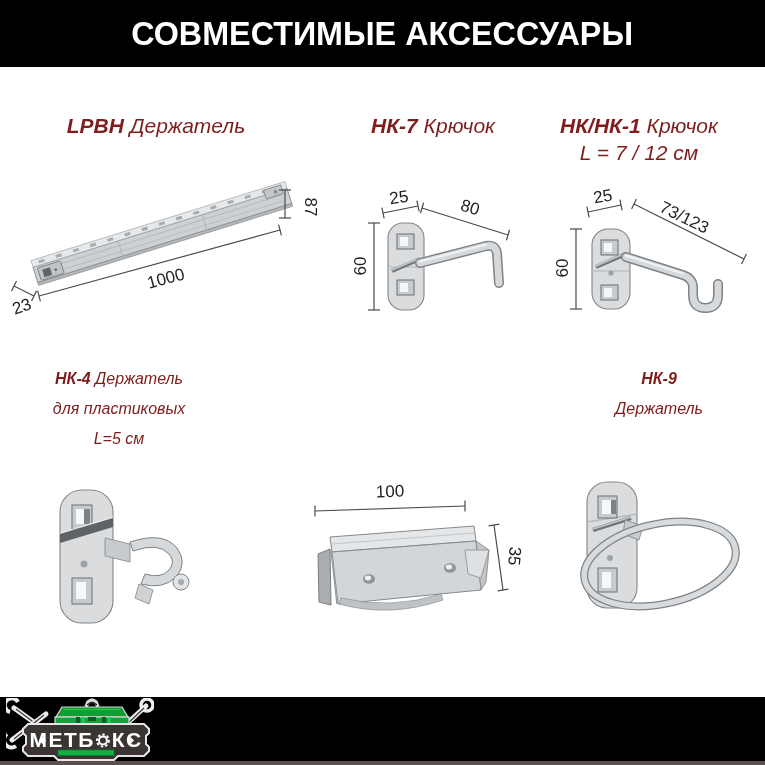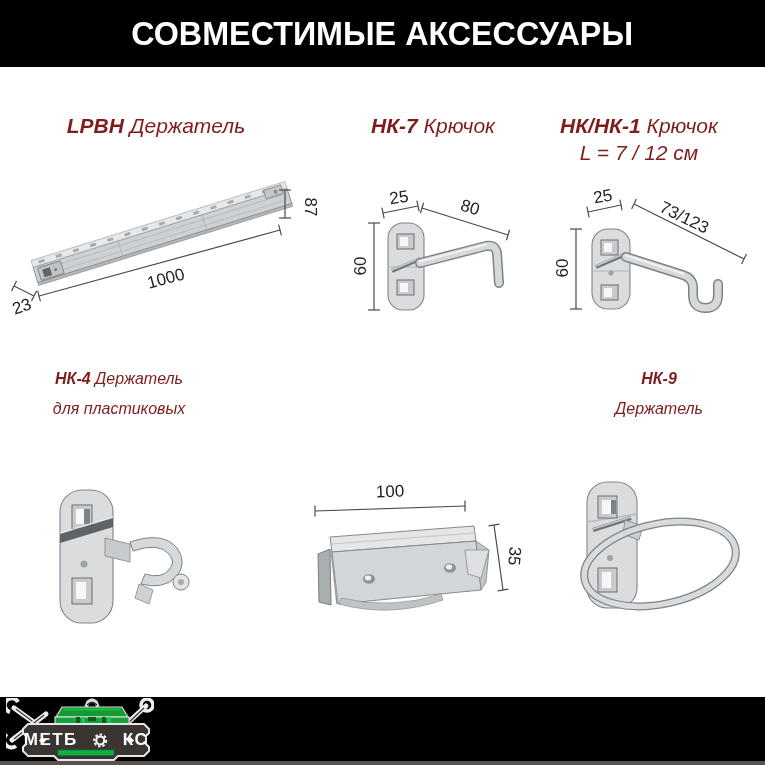--- a/index.html
+++ b/index.html
@@ -40,20 +40,21 @@
   </div>
 
   <div class="p-title t1" style="left:539px;top:112px;width:200px">
     <div><b>НК/НК-1</b> <span>Крючок</span></div>
     <div>L = 7 / 12 см</div>
   </div>
 
   <div class="p-title t2" style="left:0px;top:364px;width:238px">
     <div><b>НК-4</b> <span>Держатель</span></div>
     <div>для пластиковых</div>
+    <div>L=5 см</div>
   </div>
 
 
   <div class="p-title t2" style="left:559px;top:364px;width:200px">
     <div><b>НК-9</b></div>
     <div>Держатель</div>
   </div>
 
   <svg class="drawing" style="left:8px;top:178px" width="320" height="150" viewBox="0 0 320 150">
     <g transform="translate(153.5,54.5) rotate(-17.3)">
@@ -251,22 +252,22 @@
 
     <g>
       <path d="M22,26 H138 L143,31 V35 L140,38 V46 L143,49 V53 L138,58 H112 L108,62 H52 L48,58 H22 L17,53 V49 L20,46 V38 L17,35 V31 Z" fill="#3a3433" stroke="#e6e6e6" stroke-width="2"></path>
       <rect x="52" y="52" width="56" height="5.5" fill="#0fb044" stroke="#0a7a2e" stroke-width="0.8"></rect>
       <rect x="34" y="40" width="5" height="5" transform="rotate(45 36.5 42.5)" fill="#ffffff"></rect>
       <rect x="122" y="40" width="5" height="5" transform="rotate(45 124.5 42.5)" fill="#ffffff"></rect>
     </g>
   </svg>
 
   <div style="position:absolute;left:86px;top:740px;transform:translate(-50%,-50%);
-              display:flex;align-items:center;gap:15px;color:#fff;font-weight:700;
-              font-size:17px;letter-spacing:1.5px;white-space:nowrap;">
+              display:flex;align-items:center;gap:1px;color:#fff;font-weight:700;
+              font-size:21px;letter-spacing:1.5px;white-space:nowrap;">
     <span>МЕТБ</span>
     <svg width="15" height="15" viewBox="0 0 15 15">
       <circle cx="7.5" cy="7.5" r="6" fill="none" stroke="#ffffff" stroke-width="2" stroke-dasharray="2.4 2.1"></circle>
       <circle cx="7.5" cy="7.5" r="4" fill="none" stroke="#ffffff" stroke-width="2"></circle>
     </svg>
     <span>КС</span>
   </div>
 
   <div class="footer-strip"></div>
 </div>

